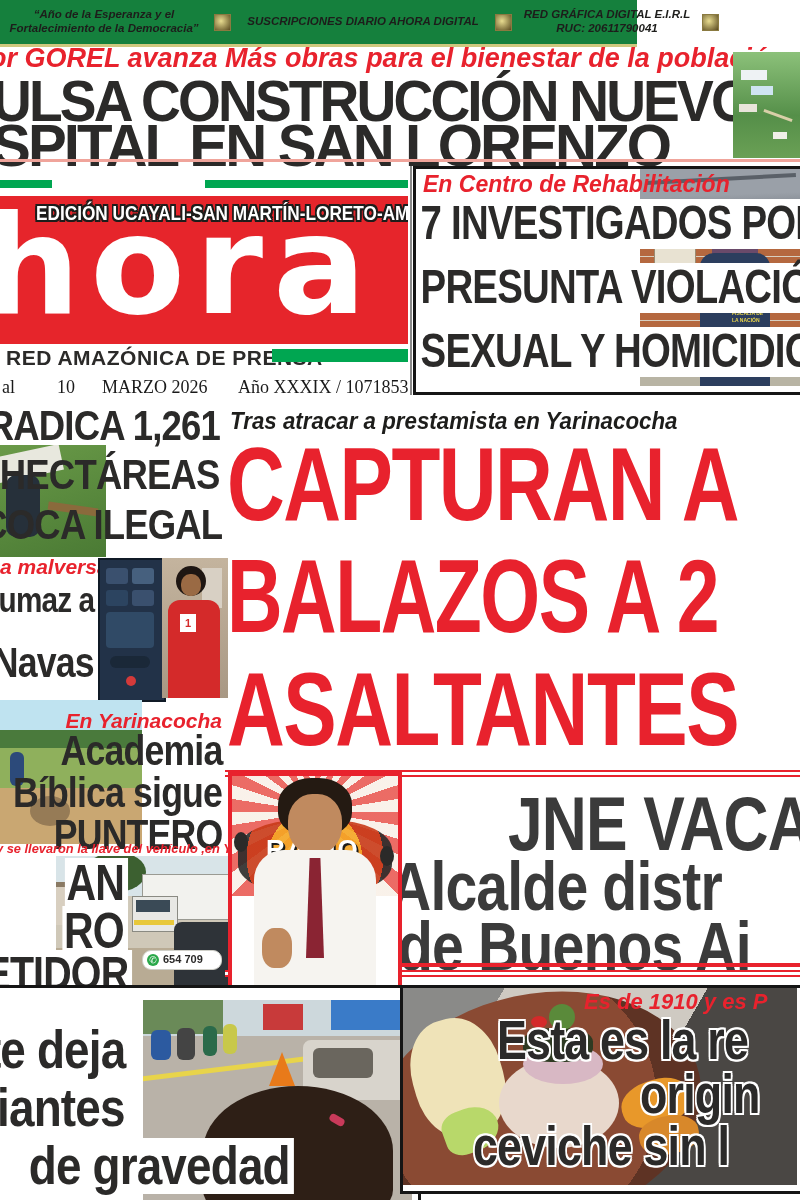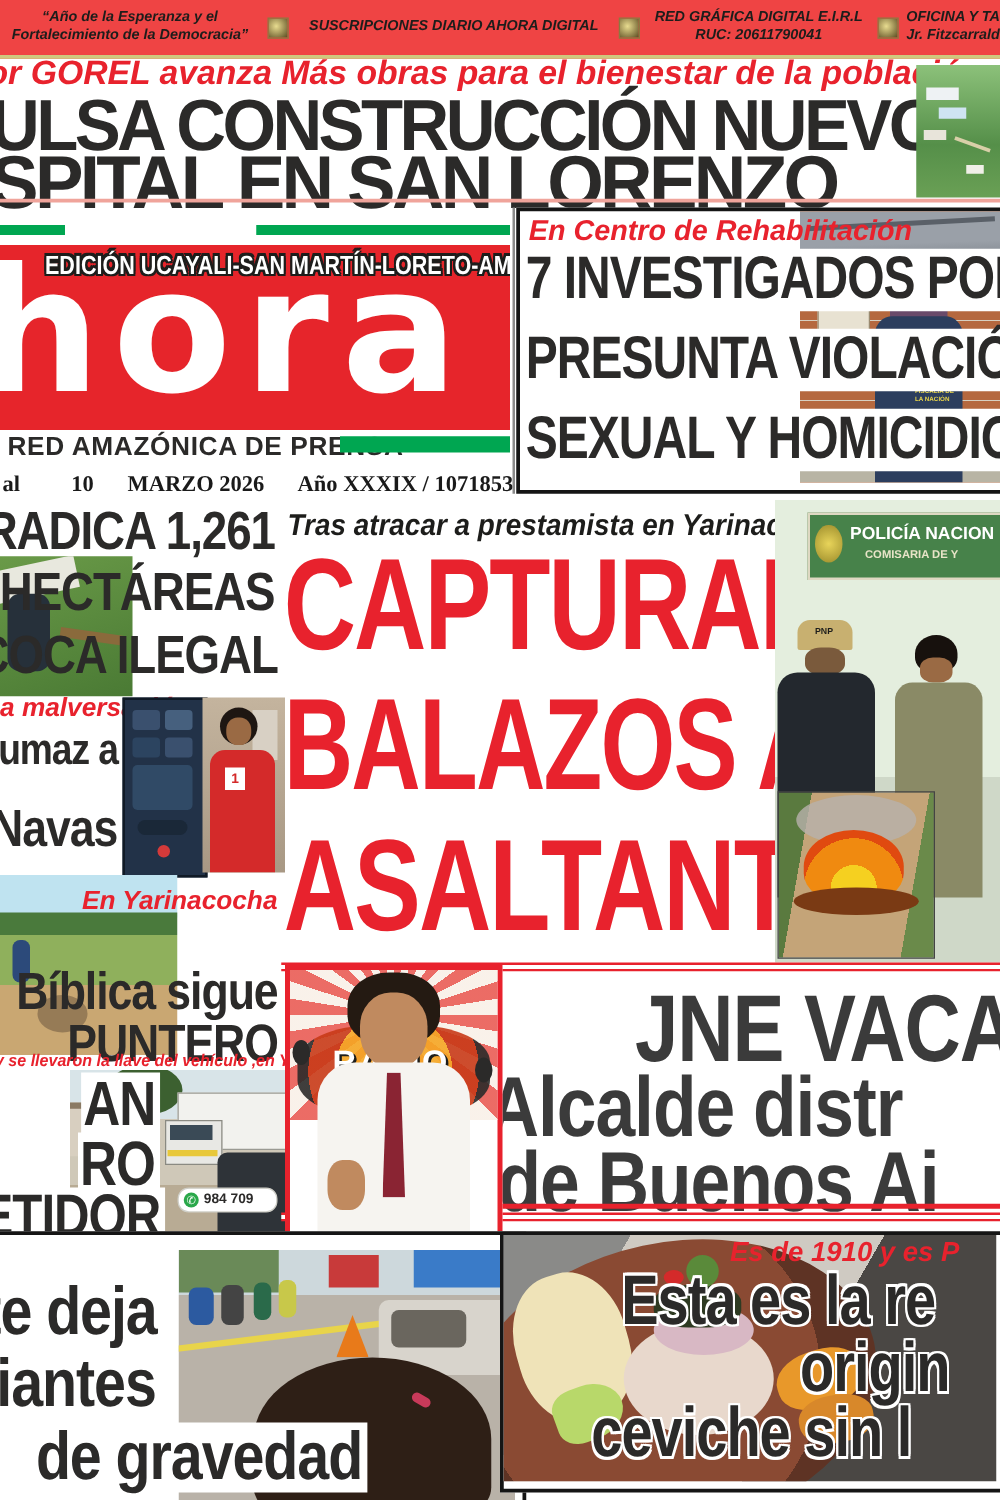--- a/index.html
+++ b/index.html
@@ -11,33 +11,33 @@
       letter-spacing:-1px;}
   .cond{display:inline-block;transform:scaleX(.85);transform-origin:0 0;}
   .condr{display:inline-block;transform:scaleX(.85);transform-origin:100% 0;}
   .red{color:#e8222d;}
   .kick{position:absolute;font-style:italic;font-weight:800;color:#e8222d;white-space:nowrap;line-height:1;}
   .wbg{background:#fff;padding:0 5px 2px 2px;}
   .rightal{text-align:right;}
   .outline-dark{text-shadow:-2px -2px 0 #1d1d1b,2px -2px 0 #1d1d1b,-2px 2px 0 #1d1d1b,2px 2px 0 #1d1d1b,0 -2px 0 #1d1d1b,0 2px 0 #1d1d1b,-2px 0 0 #1d1d1b,2px 0 0 #1d1d1b;}
   .outline-white{text-shadow:-2px -2px 0 #fff,2px -2px 0 #fff,-2px 2px 0 #fff,2px 2px 0 #fff,0 -2px 0 #fff,0 2px 0 #fff,-2px 0 0 #fff,2px 0 0 #fff;}
   
-  .topbar{position:absolute;left:0;top:0;width:800px;height:44px;background:#ef4444;
+  .topbar{position:absolute;left:0;top:0;width:637px;height:44px;background:#15803d;
           border-bottom:3px solid #cfc87e;display:flex;align-items:center;}
   .tb-txt{font-size:11.5px;font-weight:700;font-style:italic;color:#1d1d1b;line-height:1.2;text-align:center;}
   .sq{width:15px;height:15px;flex:0 0 15px;margin:0 6px;border:1px solid #8a7a40;
       background:radial-gradient(circle at 40% 40%,#e8dc90,#5a4a20);}
   
   .greenbar{position:absolute;background:#00a651;}
   .redbox{position:absolute;left:0;top:196px;width:408px;height:148px;background:#e6252b;overflow:hidden;}
   .logo-hora{position:absolute;left:-18px;top:-4px;font-family:"DejaVu Sans",sans-serif;
              font-weight:800;font-size:138px;line-height:148px;color:#fff;letter-spacing:10px;}
   .edicion{position:absolute;left:36px;top:5px;font-size:21px;font-weight:800;color:#fff;}
   .serifline{position:absolute;top:377px;font-family:"Liberation Serif",serif;font-size:18px;
-             font-weight:700;color:#1a1a1a;}
+             font-weight:400;color:#1a1a1a;}
   
   .artbox{position:absolute;background:#fff;border:3px solid #151515;}
   
   .stripes{position:absolute;background:linear-gradient(180deg,#e8222d 0 28%,#fff 28% 72%,#e8222d 72%);}
   
   .ph{position:absolute;overflow:hidden;}
 </style>
 </head>
 <body>
 
@@ -150,69 +150,49 @@
 
   <div class="ph" style="left:0;top:700px;width:142px;height:144px;">
     <div class="abs" style="left:0;top:0;width:142px;height:34px;background:#bfe3f0;"></div>
     <div class="abs" style="left:0;top:30px;width:142px;height:18px;background:#4a7a3c;"></div>
     <div class="abs" style="left:0;top:48px;width:142px;height:40px;background:#8fb05c;"></div>
     <div class="abs" style="left:0;top:88px;width:142px;height:56px;background:#c9a772;"></div>
     <div class="abs" style="left:10px;top:52px;width:14px;height:34px;border-radius:6px;background:#2c4a7a;"></div>
     <div class="abs" style="left:30px;top:96px;width:40px;height:30px;background:#4a3a2c;opacity:.4;border-radius:50%;"></div>
   </div>
   <div class="kick rightal" style="right:578px;top:710px;font-size:21px;">En Yarinacocha</div>
+  <div class="hl rightal" style="right:578px;top:730px;font-size:42px;"><span class="condr">Academia</span></div>
   <div class="hl rightal" style="right:578px;top:772px;font-size:42px;"><span class="condr">Bíblica sigue</span></div>
   <div class="hl rightal" style="right:578px;top:814px;font-size:42px;"><span class="condr">PUNTERO</span></div>
 
   <div class="kick" style="left:-4px;top:842px;font-size:13.5px;"><span class="cond" style="transform:scaleX(.95);">y se llevaron la llave del vehículo ,en Yarinacocha:</span></div>
   <div class="ph" style="left:56px;top:856px;width:172px;height:132px;background:linear-gradient(180deg,#d8e4e8 0 30%,#cfc8b8 30% 70%,#b8ab94 70%);">
     <div class="abs" style="left:30px;top:-4px;width:60px;height:40px;border-radius:50%;background:#3c6030;"></div>
     <div class="abs" style="left:0;top:26px;width:44px;height:38px;background:#d8cfc0;border-top:5px solid #8a7a64;"></div>
     <div class="abs" style="left:86px;top:18px;width:86px;height:44px;background:#f2f2ee;border:1px solid #9a9a92;"></div>
     <div class="abs" style="left:76px;top:40px;width:44px;height:34px;background:#e8e8e4;border:1px solid #8a8a82;"></div>
     <div class="abs" style="left:80px;top:44px;width:34px;height:12px;background:#3a4a56;"></div>
     <div class="abs" style="left:78px;top:64px;width:40px;height:5px;background:#e8c83a;"></div>
     <div class="abs" style="left:36px;top:52px;width:12px;height:32px;border-radius:5px;background:#e8e4da;"></div>
     <div class="abs" style="left:50px;top:56px;width:11px;height:30px;border-radius:5px;background:#b8c4cc;"></div>
     <div class="abs" style="left:118px;top:66px;width:54px;height:66px;background:#2e3338;border-radius:8px 0 0 0;"></div>
     <div class="abs" style="left:86px;top:94px;width:78px;height:18px;border-radius:9px;background:#fff;border:1px solid #cfcfc8;">
       <span class="abs" style="left:4px;top:3px;width:12px;height:12px;border-radius:50%;background:#2aa84a;color:#fff;font-size:9px;text-align:center;line-height:12px;">✆</span>
-      <span class="abs" style="left:20px;top:2px;font-size:11px;font-weight:700;color:#2b2a29;">984 709</span>
+      <span class="abs" style="left:20px;top:2px;font-size:11px;font-weight:700;color:#2b2a29;">654 709</span>
     </div>
   </div>
   <div class="hl rightal" style="right:672px;top:858px;font-size:50px;"><span class="condr wbg" style="transform:scaleX(.82);">AN</span></div>
   <div class="hl rightal" style="right:672px;top:906px;font-size:50px;"><span class="condr wbg" style="transform:scaleX(.82);">RO</span></div>
   <div class="hl rightal" style="right:668px;top:950px;font-size:48px;"><span class="condr wbg" style="transform:scaleX(.82);">ETIDOR</span></div>
 
   <div class="abs" style="left:230px;top:407px;font-size:24px;font-weight:800;font-style:italic;color:#1d1d1b;white-space:nowrap;"><span class="cond" style="transform:scaleX(.93);">Tras atracar a prestamista en Yarinacocha</span></div>
   <div class="hl red" style="left:227px;top:432px;font-size:104px;letter-spacing:-2px;"><span class="cond" style="transform:scaleX(.77);">CAPTURAN A</span></div>
   <div class="hl red" style="left:227px;top:544px;font-size:104px;letter-spacing:-2px;"><span class="cond" style="transform:scaleX(.74);">BALAZOS A 2</span></div>
   <div class="hl red" style="left:227px;top:657px;font-size:104px;letter-spacing:-2px;"><span class="cond" style="transform:scaleX(.77);">ASALTANTES</span></div>
 
-  <div class="ph" style="left:620px;top:400px;width:180px;height:370px;background:linear-gradient(180deg,#e4eede 0 60%,#cfd8c8 60%);">
-    <div class="abs" style="left:26px;top:10px;width:152px;height:50px;background:#47824a;border:2px solid #ded8c2;">
-      <div class="abs" style="left:4px;top:8px;width:22px;height:30px;border-radius:50%;background:radial-gradient(circle,#e8d45a,#9a8a2a);"></div>
-      <div class="abs" style="left:32px;top:6px;font-size:14px;font-weight:800;color:#fff;white-space:nowrap;">POLICÍA NACION</div>
-      <div class="abs" style="left:44px;top:26px;font-size:9px;font-weight:700;color:#e8e4c8;white-space:nowrap;">COMISARIA DE Y</div>
-    </div>
-    <div class="abs" style="left:18px;top:96px;width:44px;height:24px;border-radius:10px 10px 2px 2px;background:#c8b070;">
-      <span class="abs" style="left:14px;top:6px;font-size:7px;font-weight:800;color:#1d1d1b;">PNP</span>
-    </div>
-    <div class="abs" style="left:24px;top:118px;width:32px;height:22px;border-radius:40%;background:#7a5a3c;"></div>
-    <div class="abs" style="left:2px;top:138px;width:78px;height:180px;border-radius:16px 16px 0 0;background:#23282e;"></div>
-    <div class="abs" style="left:112px;top:108px;width:34px;height:30px;border-radius:50% 50% 40% 40%;background:#17110d;"></div>
-    <div class="abs" style="left:116px;top:126px;width:26px;height:20px;border-radius:40%;background:#9a6a44;"></div>
-    <div class="abs" style="left:96px;top:146px;width:70px;height:172px;border-radius:14px 14px 0 0;background:#8a8a66;"></div>
-
-    <div class="ph" style="left:2px;top:233px;width:124px;height:132px;background:linear-gradient(100deg,#5a7a3f 0 18%,#c4a478 18% 82%,#6a8a4a 82%);border:1px solid #444;">
-      <div class="abs" style="left:14px;top:2px;width:96px;height:40px;border-radius:50%;background:#b8b2ac;opacity:.8;"></div>
-      <div class="abs" style="left:20px;top:30px;width:80px;height:58px;border-radius:50% 50% 40% 40%;background:radial-gradient(circle at 50% 80%,#f5d020 0 30%,#f08a10 30% 65%,#e04a10 65%);"></div>
-      <div class="abs" style="left:12px;top:76px;width:100px;height:22px;border-radius:50%;background:#7a3a14;"></div>
-    </div>
-  </div>
 
   <div class="stripes" style="left:225px;top:770px;width:575px;height:7px;"></div>
 
   <div class="hl" style="left:508px;top:786px;font-size:76px;color:#3b3b3b;"><span class="cond" style="transform:scaleX(.82);">JNE VACA</span></div>
   <div class="hl" style="left:390px;top:852px;font-size:68px;color:#3b3b3b;"><span class="cond" style="transform:scaleX(.84);">Alcalde distr</span></div>
   <div class="hl" style="left:398px;top:912px;font-size:68px;color:#3b3b3b;"><span class="cond" style="transform:scaleX(.84);">de Buenos Ai</span></div>
   <div class="abs" style="left:398px;top:963px;width:402px;height:4px;background:#e8222d;"></div>
   <div class="stripes" style="left:225px;top:970px;width:575px;height:7px;"></div>
 
   <div class="ph" style="left:228px;top:772px;width:166px;height:215px;border:4px solid #e8222d;background:#fff;">

